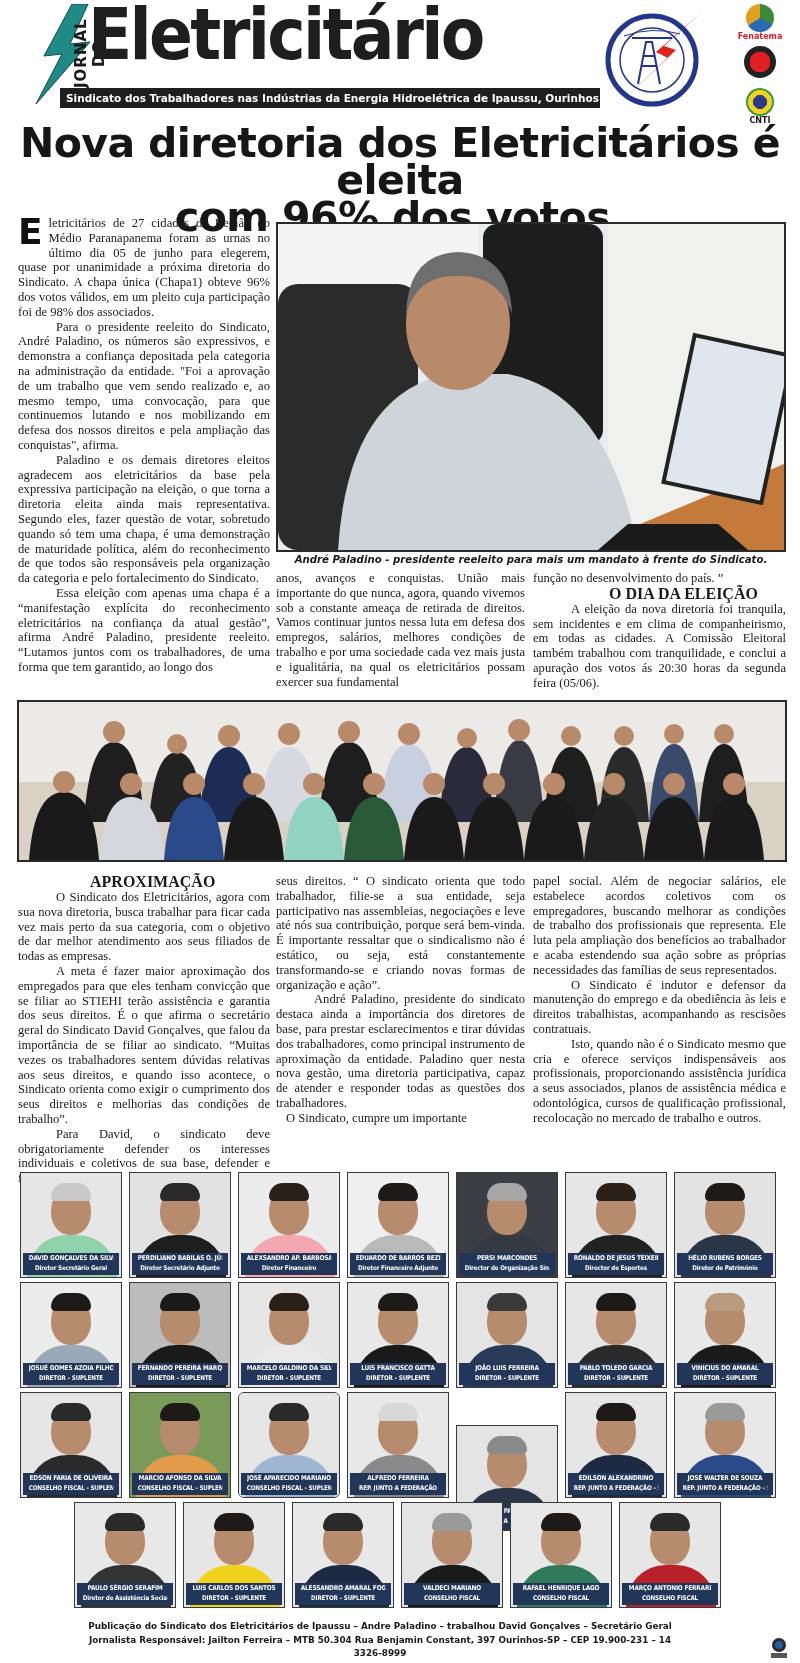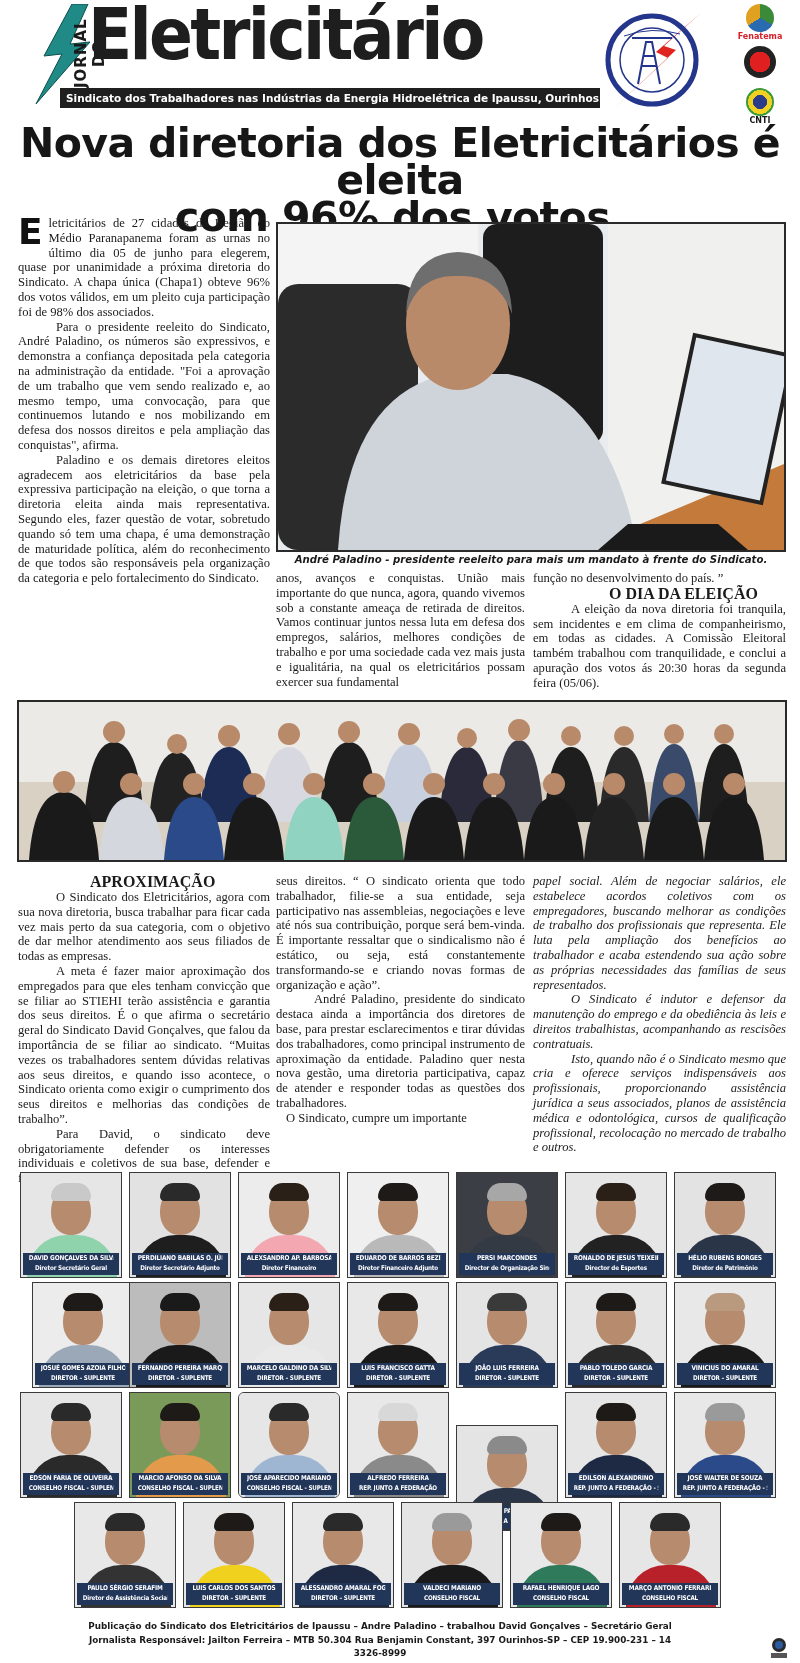--- a/index.html
+++ b/index.html
@@ -97,20 +97,21 @@
   <span>Nova diretoria dos Eletricitários é eleita</span><br>
   <span>com 96% dos votos.</span>
 </h1>
 
 <div class="col" style="left:18px; top:216px; width:252px;">
   <p class="noindent">
     <span class="dropcap">E</span><span>letricitários de 27 cidades da Região do Médio Paranapanema foram as urnas no último dia 05 de junho para elegerem, quase por unanimidade a próxima diretoria do Sindicato. A chapa única (Chapa1) obteve 96% dos votos válidos, em um pleito cuja participação foi de 98% dos associados.</span>
   </p>
   <p>Para o presidente reeleito do Sindicato, André Paladino, os números são expressivos, e demonstra a confiança depositada pela categoria na administração da entidade. "Foi a aprovação de um trabalho que vem sendo realizado e, ao mesmo tempo, uma convocação, para que continuemos lutando e nos mobilizando em defesa dos nossos direitos e pela ampliação das conquistas", afirma.</p>
   <p>Paladino e os demais diretores eleitos agradecem aos eletricitários da base pela expressiva participação na eleição, o que torna a diretoria eleita ainda mais representativa. Segundo eles, fazer questão de votar, sobretudo quando só tem uma chapa, é uma demonstração de maturidade política, além do reconhecimento de que todos são responsáveis pela organização da categoria e pelo fortalecimento do Sindicato.</p>
+  <p>Essa eleição com apenas uma chapa é a “manifestação explícita do reconhecimento eletricitários na confiança da atual gestão”, afirma André Paladino, presidente reeleito. “Lutamos juntos com os trabalhadores, de uma forma que tem garantido, ao longo dos</p>
 </div>
 
 <div class="photo-frame" style="left:276px; top:222px; width:510px; height:330px;">
   <svg width="506" height="326" viewBox="0 0 506 326">
     <rect width="506" height="326" fill="#e9ecef"></rect>
     <rect x="0" y="0" width="200" height="140" fill="#f4f4f4"></rect>
     <rect x="0" y="60" width="140" height="266" rx="20" fill="#2b2b2b"></rect>
     <rect x="205" y="0" width="120" height="220" rx="14" fill="#1d1d1d"></rect>
     <rect x="330" y="0" width="176" height="326" fill="#f0f0ee"></rect>
     <polygon points="300,326 506,240 506,326" fill="#c47a3a"></polygon>
@@ -197,21 +198,21 @@
   <p class="subhead" style="padding-left:34px;">APROXIMAÇÃO</p>
   <p>O Sindicato dos Eletricitários, agora com sua nova diretoria, busca trabalhar para ficar cada vez mais perto da sua categoria, com o objetivo de dar melhor atendimento aos seus filiados de todas as empresas.</p>
   <p>A meta é fazer maior aproximação dos empregados para que eles tenham convicção que se filiar ao STIEHI terão assistência e garantia dos seus direitos. É o que afirma o secretário geral do Sindicato David Gonçalves, que falou da importância de se filiar ao sindicato. “Muitas vezes os trabalhadores sentem dúvidas relativas aos seus direitos, e quando isso acontece, o Sindicato orienta como exigir o cumprimento dos seus direitos e melhorias das condições de trabalho”.</p>
   <p>Para David, o sindicato deve obrigatoriamente defender os interesses individuais e coletivos de sua base, defender e fazer valer</p>
 </div>
 <div class="col" style="left:276px; top:874px; width:249px;">
   <p class="noindent">seus direitos. “ O sindicato orienta que todo trabalhador, filie-se a sua entidade, seja participativo nas assembleias, negociações e leve até nós sua contribuição, porque será bem-vinda. É importante ressaltar que o sindicalismo não é estático, ou seja, está constantemente transformando-se e criando novas formas de organização e ação”.</p>
   <p>André Paladino, presidente do sindicato destaca ainda a importância dos diretores de base, para prestar esclarecimentos e tirar dúvidas dos trabalhadores, como principal instrumento de aproximação da entidade. Paladino quer nesta nova gestão, uma diretoria participativa, capaz de atender e responder todas as questões dos trabalhadores.</p>
   <p style="text-indent:10px;">O Sindicato, cumpre um importante</p>
 </div>
-<div class="col" style="left:533px; top:874px; width:253px;font-style:italic;">
+<div class="col" style="left:533px; top:874px; width:253px;">
   <p class="noindent">papel social. Além de negociar salários, ele estabelece acordos coletivos com os empregadores, buscando melhorar as condições de trabalho dos profissionais que representa. Ele luta pela ampliação dos benefícios ao trabalhador e acaba estendendo sua ação sobre as próprias necessidades das famílias de seus representados.</p>
   <p>O Sindicato é indutor e defensor da manutenção do emprego e da obediência às leis e direitos trabalhistas, acompanhando as rescisões contratuais.</p>
   <p>Isto, quando não é o Sindicato mesmo que cria e oferece serviços indispensáveis aos profissionais, proporcionando assistência jurídica a seus associados, planos de assistência médica e odontológica, cursos de qualificação profissional, recolocação no mercado de trabalho e outros.</p>
 </div>
 
 <section id="portrait-grid">
     <div class="portrait" style="left: 20px; top: 1172px;">
       <div class="bg" style="background:#e6e6e6"></div>
       <div class="body" style="background:#8fd3ad"></div>
       <div class="head"></div>
@@ -274,21 +275,21 @@
     <div class="portrait" style="left: 674px; top: 1172px;">
       <div class="bg" style="background:#e3e3e3"></div>
       <div class="body" style="background:#2b3548"></div>
       <div class="head"></div>
       <div class="hair" style="background:#1d1a17"></div>
       <div class="plate">
         <span class="nm">HÉLIO RUBENS BORGES</span>
         <span class="rl">Diretor de Patrimônio</span>
       </div>
     </div>
-    <div class="portrait" style="left: 32px; top: 1282px;">
+    <div class="portrait" style="left: 20px; top: 1282px;">
       <div class="bg" style="background:#ececec"></div>
       <div class="body" style="background:#9aa8b8"></div>
       <div class="head"></div>
       <div class="hair" style="background:#1d1a17"></div>
       <div class="plate">
         <span class="nm">JOSUÉ GOMES AZOIA FILHO</span>
         <span class="rl">DIRETOR – SUPLENTE</span>
       </div>
     </div>
     <div class="portrait" style="left: 129px; top: 1282px;">

